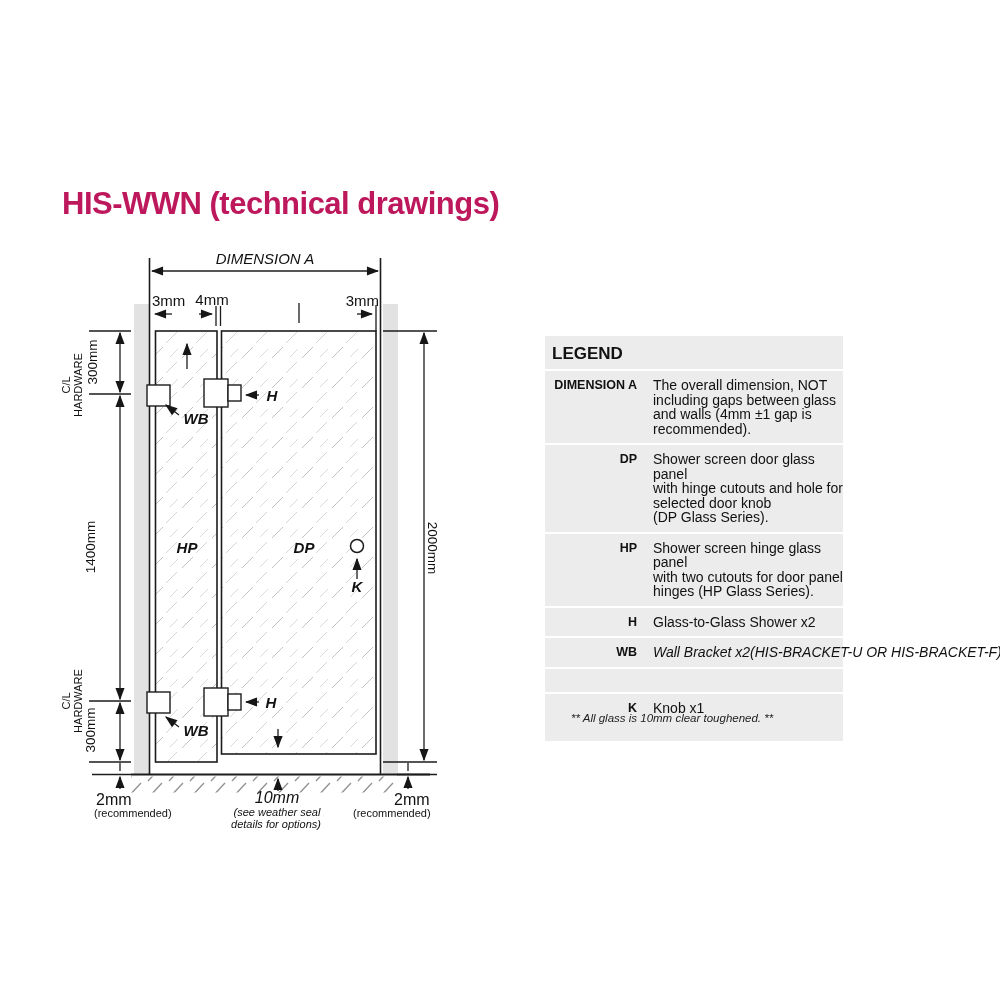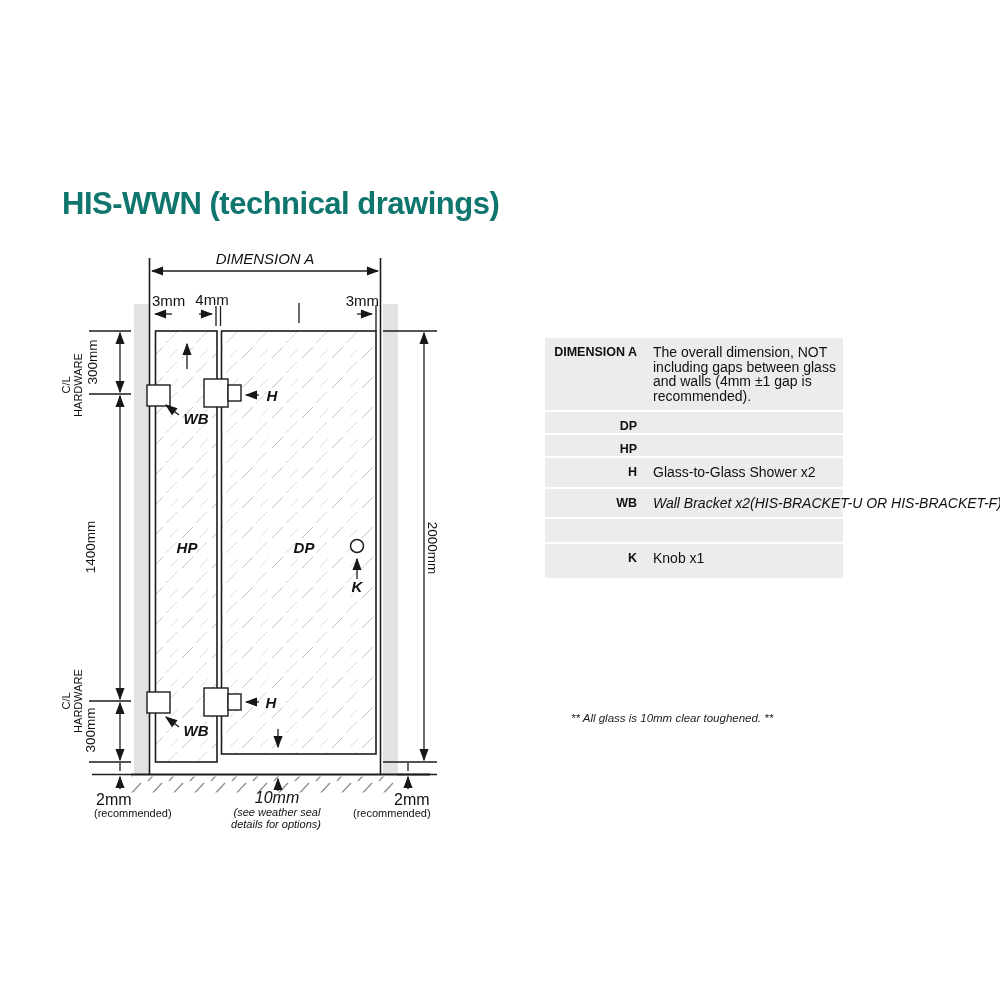--- a/index.html
+++ b/index.html
@@ -1,20 +1,20 @@
 <!DOCTYPE html>
 <html><head>
 <meta charset="utf-8">
 <style>
   html,body { margin:0; padding:0; background:#fff; }
   .stage { position:relative; width:1000px; height:1000px; background:#fff; overflow:hidden;
            font-family:"Liberation Sans", sans-serif; color:#111; }
 
   .title { position:absolute; left:62px; top:186px; font-size:31px; font-weight:bold;
-           letter-spacing:-0.5px; color:#0f766e; white-space:nowrap; }
+           letter-spacing:-0.5px; color:#be185d; white-space:nowrap; }
 
   svg.drawing { position:absolute; left:0; top:0; }
   svg text { font-family:"Liberation Sans", sans-serif; fill:#111; }
   .ln  { stroke:#1c1c1c; stroke-width:1.3; fill:none; }
   .ln2 { stroke:#1c1c1c; stroke-width:1.6; fill:none; }
   .shape { fill:#ffffff; stroke:#1c1c1c; stroke-width:1.4; }
   .t-dim   { font-size:15px; font-style:italic; }
   .t-mm    { font-size:15px; }
   .t-mm2   { font-size:16px; }
   .t-rot   { font-size:13.5px; }
@@ -26,21 +26,21 @@
 
   .legend { position:absolute; left:545px; top:336px; width:298px; background:#ececec; }
   .legend-header { font-size:17px; font-weight:bold; padding:8px 8px 5px 7px; }
   .legend-row { display:flex; border-top:2px solid #fff; }
   .legend-row .term { width:92px; min-width:92px; text-align:right; font-weight:bold;
                       font-size:12.5px; padding-top:7px; }
   .legend-row .desc { margin-left:16px; font-size:14px; line-height:14.5px;
                       padding:7px 0 7px 0; white-space:pre-line; }
   .legend-row.nowrap .desc { white-space:nowrap;font-style:italic; }
   .legend-row.row-empty { min-height:23px; }
-  .legend-row.row-last .desc { padding-bottom:12px; }
+  .legend-row.row-last .desc { padding-bottom:26px; }
   .footnote { position:absolute; left:571px; top:712px; font-size:11.5px; font-style:italic;
               color:#1d1d1d; white-space:nowrap; }
 </style>
 </head>
 <body>
 
 <div class="stage">
 
   <div class="title">HIS-WWN (technical drawings)</div>
 
@@ -129,33 +129,41 @@
     <text class="t-mm2" x="96" y="805">2mm</text>
     <text class="t-note" x="94" y="817">(recommended)</text>
     <text class="t-10" x="277" y="803" text-anchor="middle">10mm</text>
     <text class="t-notei" x="277" y="816" text-anchor="middle">(see weather seal</text>
     <text class="t-notei" x="276" y="828" text-anchor="middle">details for options)</text>
     <text class="t-mm2" x="394" y="805">2mm</text>
     <text class="t-note" x="353" y="817">(recommended)</text>
   </svg>
 
   <div class="legend">
+    <div class="legend-header">LEGEND</div>
 
     <div class="legend-row">
       <div class="term">DIMENSION A</div>
       <div class="desc">The overall dimension, NOT
 including gaps between glass
 and walls (4mm ±1 gap is
 recommended).</div>
     </div>
     <div class="legend-row">
       <div class="term">DP</div>
+      <div class="desc">Shower screen door glass panel
+with hinge cutouts and hole for
+selected door knob
+(DP Glass Series).</div>
     </div>
     <div class="legend-row">
       <div class="term">HP</div>
+      <div class="desc">Shower screen hinge glass panel
+with two cutouts for door panel
+hinges (HP Glass Series).</div>
     </div>
     <div class="legend-row">
       <div class="term">H</div>
       <div class="desc">Glass-to-Glass Shower x2</div>
     </div>
     <div class="legend-row nowrap">
       <div class="term">WB</div>
       <div class="desc">Wall Bracket x2(HIS-BRACKET-U OR HIS-BRACKET-F)</div>
     </div>
     <div class="legend-row row-empty">

